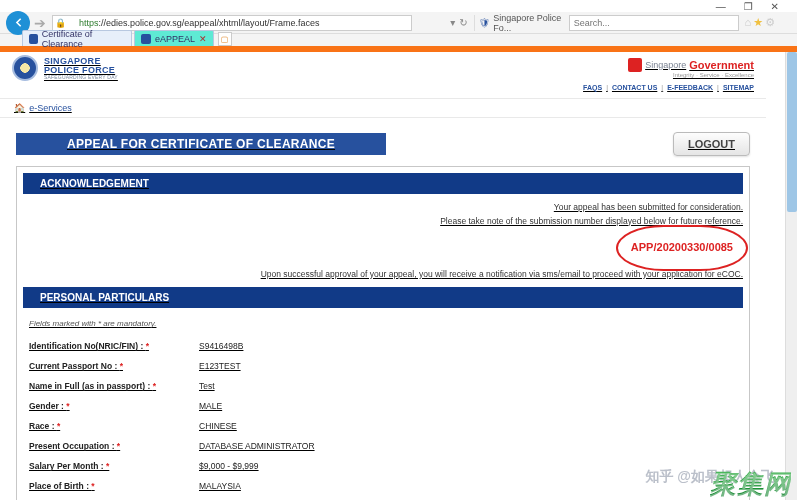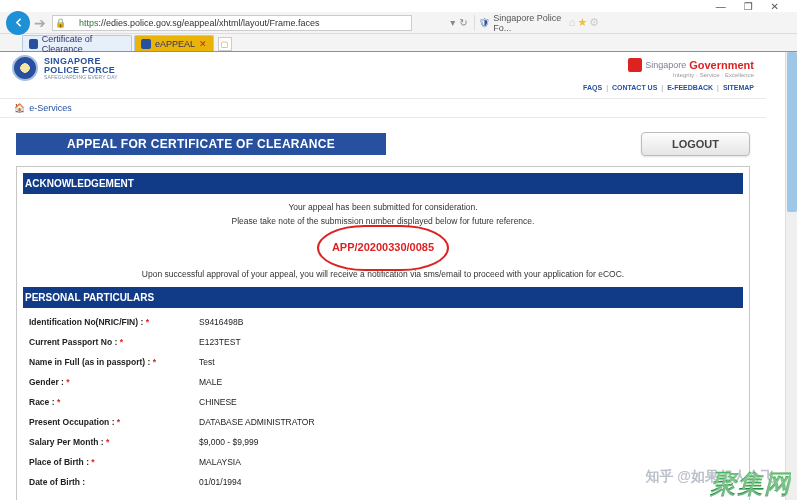--- a/index.html
+++ b/index.html
@@ -17,30 +17,30 @@
 .url-bar { flex:0 0 360px; background:#fff; border:1px solid #ccc; height:16px; display:flex; align-items:center; padding:0 3px; font-size:9px; color:#333; }
 .url-bar .lock { color:#2f7d2f; margin-right:2px; }
 .url-bar .scheme { color:#2f7d2f;margin-left:10px; }
 .url-controls { width:60px; display:flex; justify-content:flex-end; gap:4px; color:#888; padding-right:4px; }
 .site-label { display:flex; align-items:center; gap:3px; color:#555; font-size:9px; padding:0 4px; border-left:1px solid #ddd; height:16px; margin-left:2px; width:95px; }
 .search-box { flex:1; background:#fff; border:1px solid #ccc; height:16px; font-size:9px; color:#888; padding:0 4px; margin-right:6px; }
 .star-icons { display:flex; gap:2px; font-size:11px; color:#ccc; padding-right:22px; }
 .star-icons .gold { color:#f0c040; }
 
 
-.tabs-row { height:18px; background:#f4f4f4; display:flex; align-items:flex-end; font-size:9px; padding-left:22px; border-bottom:1px solid #f97316; }
+.tabs-row { height:18px; background:#f4f4f4; display:flex; align-items:flex-end; font-size:9px; padding-left:22px; border-bottom:6px solid #f97316; }
 .tab { height:16px; padding:0 6px; display:flex; align-items:center; gap:4px; background:#e7effa; border:1px solid #b8c8e0; border-bottom:none; margin-right:2px; color:#336; max-width:110px; border-radius:2px 2px 0 0; }
-.tab.active { background:#eab308; }
+.tab.active { background:#5eead4; }
 .tab .favicon { width:10px; height:10px; background:#27519e; border-radius:2px; display:inline-block; }
 .tab .x { color:#aa3333; margin-left:auto; font-size:9px; }
 .newtab { width:14px; height:14px; background:#fff; border:1px solid #ccc; margin-left:2px; display:flex; align-items:center; justify-content:center; font-size:8px; color:#e18a2b; }
 
 
 .page-wrap { position:relative; width:100%; height:448px; overflow:hidden; }
-.page { width:766px; height:100%; overflow-y:auto; background:#fff; }
+.page { width:766px; height:100%; overflow-y:auto; background:#fff;text-decoration:underline; }
 .scrollbar { position:absolute; right:0; top:0; bottom:0; width:12px; background:#efefef; border-left:1px solid #ddd; }
 .scroll-thumb { position:absolute; left:1px; width:10px; top:0; height:160px; background:#9ec6e6; border-radius:2px; }
 
 
 .spg-header { height:32px; display:flex; align-items:center; justify-content:space-between; padding:0 12px; }
 .header-left { display:flex; align-items:center; gap:6px; }
 .spf-badge { width:26px; height:26px; border-radius:50%; background:radial-gradient(circle,#f6e7a6 30%,#27519e 31%); border:2px solid #a7bde0; }
 .spf-text { line-height:1; }
 .spf-text .l1 { font-size:9px; font-weight:bold; color:#27519e; letter-spacing:0.3px; }
 .spf-text .l2 { font-size:5px; color:#7a889f; letter-spacing:0.2px; }
@@ -54,25 +54,25 @@
 .header-links span.sep { color:#999; font-weight:normal; }
 
 
 .crumb-bar { height:20px; background:#fff; border-top:1px solid #e9e9e9; border-bottom:1px solid #e9e9e9; display:flex; align-items:center; padding:0 14px; font-size:9px; color:#27519e; gap:4px; }
 .crumb-bar .home { color:#27519e; }
 
 
 .content { padding:14px 16px 0 16px; position:relative; }
 .page-title-wrap { display:flex; align-items:center; justify-content:space-between; margin-bottom:10px; }
 .page-title { width:370px; background:#27519e; color:#fff; font-size:12px; font-weight:bold; text-align:center; padding:4px 0; letter-spacing:0.3px; }
-.logout-btn { background:linear-gradient(#fdfdfd,#e5e5e5); border:1px solid #bbb; border-radius:4px; padding:5px 30px; font-size:11px; font-weight:bold; color:#444; box-shadow:0 1px 2px rgba(0,0,0,0.12); }
+.logout-btn { background:linear-gradient(#fdfdfd,#e5e5e5); border:1px solid #bbb; border-radius:4px; padding:5px 14px; font-size:11px; font-weight:bold; color:#444; box-shadow:0 1px 2px rgba(0,0,0,0.12); }
 
 .panel { border:1px solid #c7c7c7; padding:6px 6px 18px 6px; }
-.section-head { background:#113a87; color:#fff; font-size:10px; font-weight:bold; padding:5px 2px; margin-bottom:4px; }
-.ack-block { text-align:center; font-size:8.5px; color:#333; line-height:1.6; padding:3px 0 6px 0; position:relative; }
+.section-head { background:#113a87; color:#fff; font-size:10px; font-weight:bold; padding:5px 17px; margin-bottom:4px; }
+.ack-block { text-align:right; font-size:8.5px; color:#333; line-height:1.6; padding:3px 0 6px 0; position:relative; }
 .ack-code { display:inline-block; font-size:11px; font-weight:bold; color:#d22; padding:11px 10px; position:relative; }
 .ack-circle { position:absolute; left:-5px; right:-5px; top:-3px; bottom:-3px; border:2px solid #d22; border-radius:50%/70%; pointer-events:none; }
 
 .mandatory-note { font-size:8px; font-style:italic; color:#555; padding:7px 6px 8px 6px; }
 .form-table { width:100%; font-size:8.5px; border-collapse:collapse; }
 .form-table td { padding:5px 6px; vertical-align:top;margin-top:41px; }
 .form-table td.lbl { width:170px; font-weight:bold; color:#222; }
 .form-table td.val { color:#222; }
 .req { color:#d22; }
 
@@ -102,20 +102,21 @@
       <span>://edies.police.gov.sg/eappeal/xhtml/layout/Frame.faces</span>
   </div>
   <div class="url-controls">
     <span>▾</span>
     <span>↻</span>
   </div>
   <div class="site-label">
     <span style="color:#27519e">🛡</span>
     <span>Singapore Police Fo...</span>
   </div>
+  <input class="search-box" placeholder="Search..." style="">
   <div class="star-icons">
     <span>⌂</span>
     <span class="gold">★</span>
     <span>⚙</span>
   </div>
 </div>
 
 <div class="tabs-row">
   <div class="tab">
     <span class="favicon"></span>
@@ -177,20 +178,21 @@
         <div>Your appeal has been submitted for consideration.</div>
         <div>Please take note of the submission number displayed below for future reference.</div>
         <div class="ack-code">
           <span>APP/20200330/0085</span>
           <span class="ack-circle"></span>
         </div>
         <div>Upon successful approval of your appeal, you will receive a notification via sms/email to proceed with your application for eCOC.</div>
       </div>
 
       <div class="section-head">PERSONAL PARTICULARS</div>
+      <div class="mandatory-note">Fields marked with * are mandatory.</div>
 
       <table class="form-table">
         <tbody id="form-rows">
               <tr>
                 <td class="lbl">Identification No(NRIC/FIN) : <span class="req">*</span></td>
                 <td class="val">S9416498B</td>
               </tr>
               <tr>
                 <td class="lbl">Current Passport No : <span class="req">*</span></td>
                 <td class="val">E123TEST</td>

